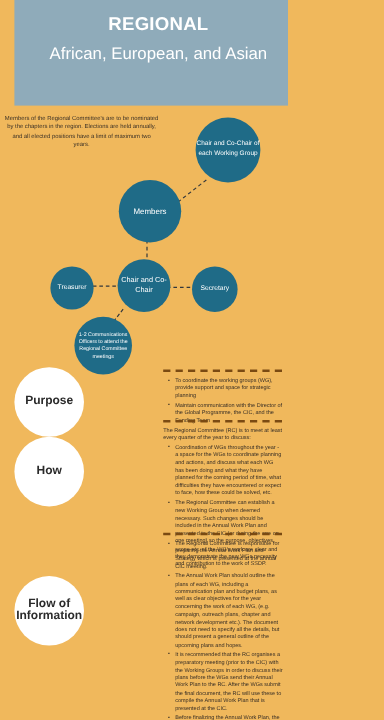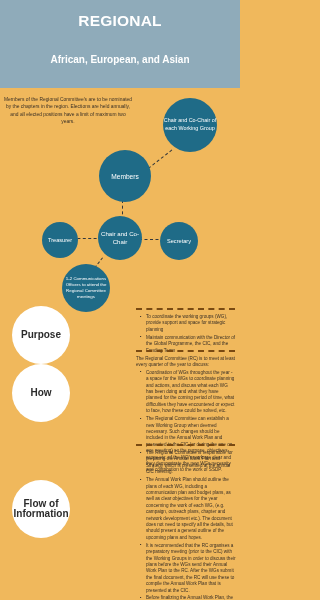--- a/index.html
+++ b/index.html
@@ -17,41 +17,40 @@
     position: relative;
     width: 240px;
     height: 600px;
     background: #f0b85c;
     overflow: hidden;
   }
 
   
   .header {
     position: absolute;
-    top: 0; left: 0;
+    top: 0; left: 12px;
     width: 240px;
     height: 88px;
     background: #8fabba;
     text-align: center;
     box-sizing: border-box;
     padding-top: 10px;
   }
   .title-line {
     color: #ffffff;
     font-weight: bold;
     font-size: 15.5px;
     letter-spacing: 0.2px;
     line-height: 21px;
   }
   .subtitle {
     color: #ffffff;
-    font-size: 10px;
+    font-size: 14px;
     line-height: 17px;
-    margin-top: 20px;
-    font-weight: bold;
+    margin-top: 5px;
   }
 
   
   .diagram {
     position: absolute;
     top: 88px; left: 0;
     width: 240px;
     height: 210px;
   }
   .intro-text {

